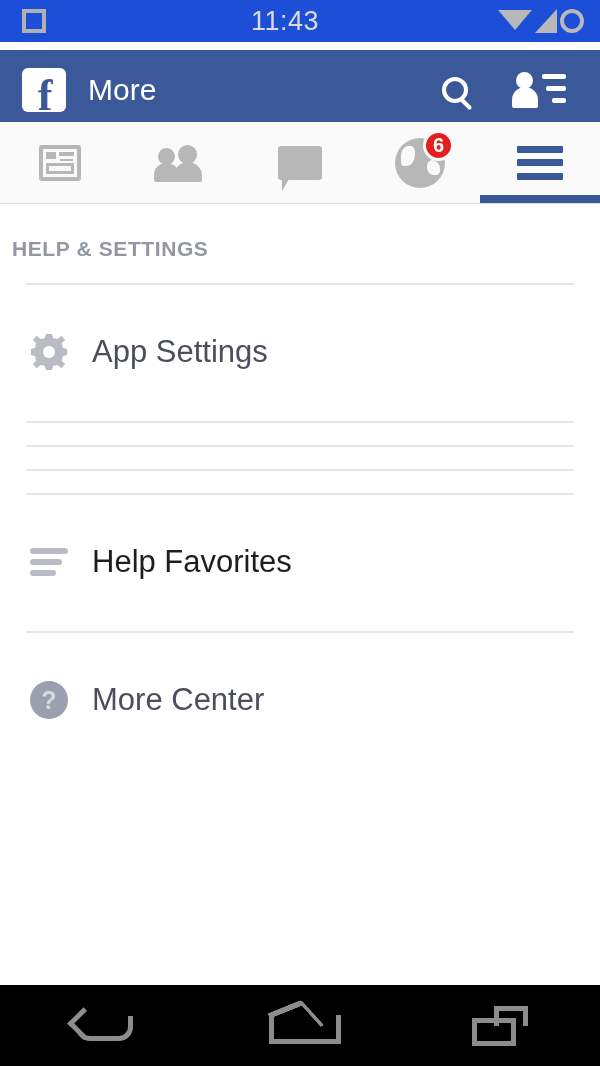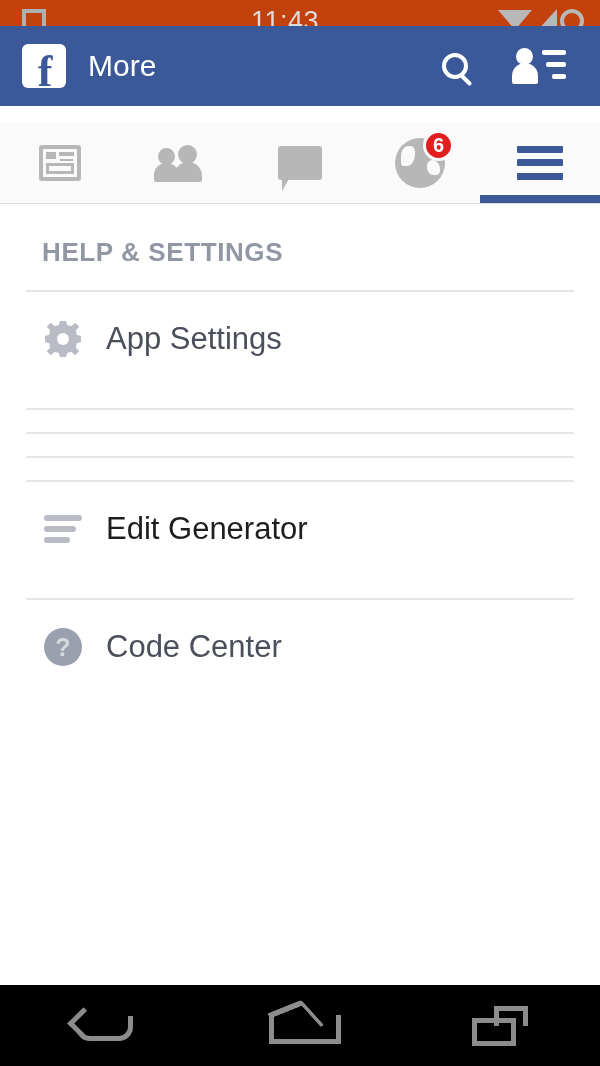--- a/index.html
+++ b/index.html
@@ -7,37 +7,37 @@
     width:600px; height:1066px;
     background:#ffffff;
     font-family:"Liberation Sans", sans-serif;
     overflow:hidden;
   }
   #app { position:relative; width:600px; height:1066px; background:#fff; }
 
   
   .statusbar{
     position:absolute; top:0; left:0; width:600px; height:42px;
-    background:#c2410c; display:flex; align-items:center;
+    background:#1d4ed8; display:flex; align-items:center;
   }
   .sb-left{ width:120px; display:flex; align-items:center; padding-left:22px; }
   .sb-square{ width:24px; height:24px; border:4px solid #b0b0b0; }
   .sb-center{ flex:1; text-align:center; }
   .sb-time{ color:#dcdcdc; font-size:27px; letter-spacing:0.5px; }
   .sb-right{ width:150px; display:flex; align-items:center; justify-content:flex-end;
              padding-right:16px; gap:3px; }
   .ic-wifi{ width:0; height:0; border-left:17px solid transparent;
             border-right:17px solid transparent; border-top:20px solid #b8b8b8; margin-top:-2px;}
   .ic-signal{ width:0; height:0; border-left:22px solid transparent;
               border-bottom:24px solid #b8b8b8; }
   .ic-batt{ width:24px; height:24px; border:4px solid #b8b8b8; border-radius:50%; }
 
   
   .header{
-    position:absolute; top:26px; left:0; width:600px; height:80px;
+    position:absolute; top:50px; left:0; width:600px; height:80px;
     background:#3b5998; display:flex; align-items:center;
   }
   .fb-logo{
     width:44px; height:44px; background:#fff; border-radius:6px; margin-left:22px;
     position:relative; overflow:hidden; flex:none;
   }
   .fb-logo::after{
     content:"f"; position:absolute; left:50%; bottom:-6px; transform:translateX(-42%);
     color:#3b5998; font-family:"Liberation Serif", serif; font-weight:bold; font-size:44px;
     line-height:1;
@@ -100,24 +100,24 @@
         border:3px solid #fafafa; border-radius:50%; color:#fff; font-size:20px; font-weight:bold;
         display:flex; align-items:center; justify-content:center; }
 
   .ic-hamburger{ width:46px; height:34px; display:flex; flex-direction:column;
         justify-content:space-between; }
   .ic-hamburger i{ display:block; height:7px; background:#3b5998; border-radius:1px; }
 
   
   .content{ position:absolute; top:205px; left:0; width:600px; bottom:81px;
             background:#fff; overflow:hidden; }
-  .section-title{ color:#9197a3; font-size:26px; font-weight:bold; letter-spacing:0.6px;
-            padding:32px 0 0 42px; }
+  .section-title{ color:#9197a3; font-size:21px; font-weight:bold; letter-spacing:0.6px;
+            padding:32px 0 0 12px; }
   .divider{ height:2px; background:#e3e5e9; margin:22px 26px 0 26px; }
-  .row{ display:flex; align-items:center; height:94px; padding-left:40px; }
+  .row{ display:flex; align-items:center; height:94px; padding-left:26px;margin-top:20px; }
   .row-icon{ width:46px; height:46px; flex:none; display:flex; align-items:center;
              justify-content:center; }
   .row-label{ margin-left:20px; font-size:31px; color:#4b4f5c; }
   .row-label.dark{ color:#1c1e21; }
 
   
   .gear{ position:relative; width:36px; height:36px; }
   .gear .g-core{ position:absolute; inset:0; background:#b9bcc4;
         clip-path:polygon(42% 0,58% 0,62% 12%,74% 14%,84% 5%,95% 16%,86% 26%,88% 38%,100% 42%,100% 58%,88% 62%,86% 74%,95% 84%,84% 95%,74% 86%,62% 88%,58% 100%,42% 100%,38% 88%,26% 86%,16% 95%,5% 84%,14% 74%,12% 62%,0 58%,0 42%,12% 38%,14% 26%,5% 16%,16% 5%,26% 14%,38% 12%);
         border-radius:4px; }
@@ -268,29 +268,29 @@
     <div class="divider"></div>
 
     <div class="row">
       <div class="row-icon">
         <span class="sortlines">
             <i></i>
             <i></i>
             <i></i>
           </span>
       </div>
-      <div class="row-label dark">Edit Generator</div>
+      <div class="row-label dark">Help Favorites</div>
     </div>
     <div class="divider"></div>
 
     <div class="row">
       <div class="row-icon">
         <span class="qmark">?</span>
       </div>
-      <div class="row-label">Code Center</div>
+      <div class="row-label">More Center</div>
     </div>
 
   </div>
 
   <div class="navbar">
     <div class="navbtn">
       <div class="nv-back"></div>
     </div>
     <div class="navbtn">
       <div class="nv-home"></div>

